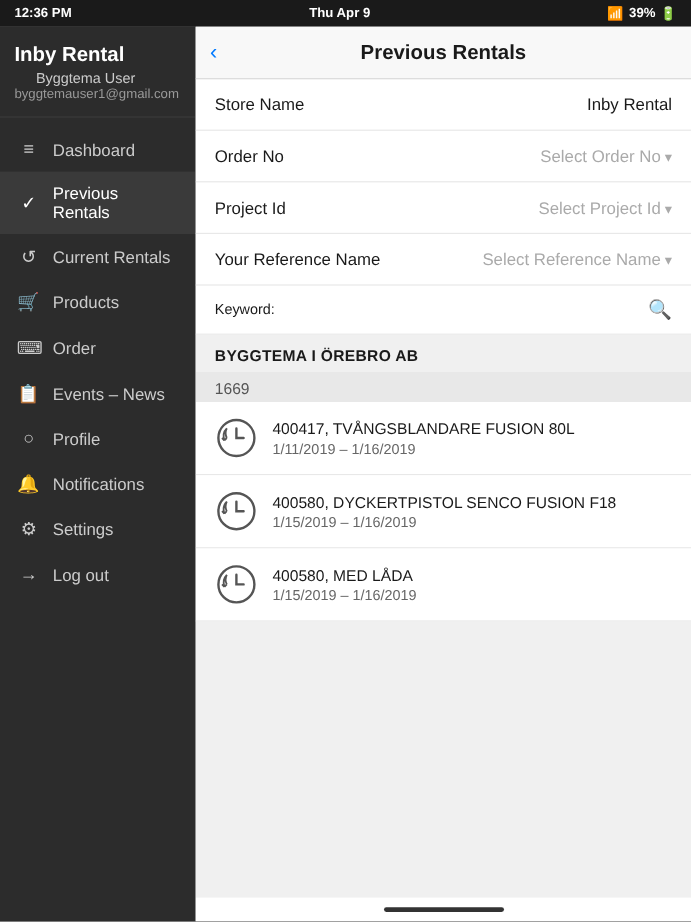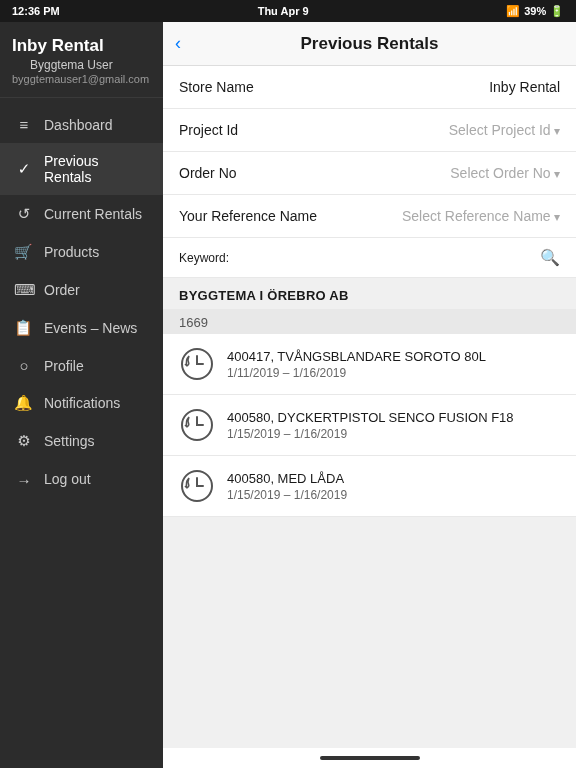--- a/index.html
+++ b/index.html
@@ -354,26 +354,26 @@
       <span class="back-btn">‹</span>
       <span class="nav-title">Previous Rentals</span>
     </div>
 
     <div class="form-container">
       <div class="form-row">
         <span class="label">Store Name</span>
         <span class="value">Inby Rental</span>
       </div>
       <div class="form-row">
+        <span class="label">Order No</span>
+        <span class="placeholder">Select Order No</span>
+      </div>
+      <div class="form-row">
         <span class="label">Project Id</span>
         <span class="placeholder">Select Project Id</span>
-      </div>
-      <div class="form-row">
-        <span class="label">Order No</span>
-        <span class="placeholder">Select Order No</span>
       </div>
       <div class="form-row">
         <span class="label">Your Reference Name</span>
         <span class="placeholder">Select Reference Name</span>
       </div>
       <div class="keyword-row">
         <span class="label">Keyword:</span>
         <input type="text" style="">
         <span class="search-icon">🔍</span>
       </div>
@@ -385,21 +385,21 @@
           <div class="company-name">BYGGTEMA I ÖREBRO AB</div>
           <div class="rental-subgroup-label">1669</div>
           <div class="rental-item">
             <div class="rental-icon"><svg viewBox="0 0 36 36" fill="none" xmlns="http://www.w3.org/2000/svg">
         <circle cx="18" cy="18" r="15" stroke="#555" stroke-width="2" fill="none"></circle>
         <path d="M18 10 L18 18 L24 18" stroke="#555" stroke-width="2" stroke-linecap="round"></path>
         <path d="M10 18 Q8 14 10 10 Q6 14 8 20" stroke="#555" stroke-width="1.5" fill="none"></path>
         <path d="M8 20 L6 18 M8 20 L10 18" stroke="#555" stroke-width="1.5"></path>
       </svg></div>
             <div class="rental-details">
-              <div class="rental-name">400417, TVÅNGSBLANDARE SOROTO 80L</div>
+              <div class="rental-name">400417, TVÅNGSBLANDARE FUSION 80L</div>
               <div class="rental-dates">1/11/2019 – 1/16/2019</div>
             </div>
           </div>
           <div class="rental-item">
             <div class="rental-icon"><svg viewBox="0 0 36 36" fill="none" xmlns="http://www.w3.org/2000/svg">
         <circle cx="18" cy="18" r="15" stroke="#555" stroke-width="2" fill="none"></circle>
         <path d="M18 10 L18 18 L24 18" stroke="#555" stroke-width="2" stroke-linecap="round"></path>
         <path d="M10 18 Q8 14 10 10 Q6 14 8 20" stroke="#555" stroke-width="1.5" fill="none"></path>
         <path d="M8 20 L6 18 M8 20 L10 18" stroke="#555" stroke-width="1.5"></path>
       </svg></div>

